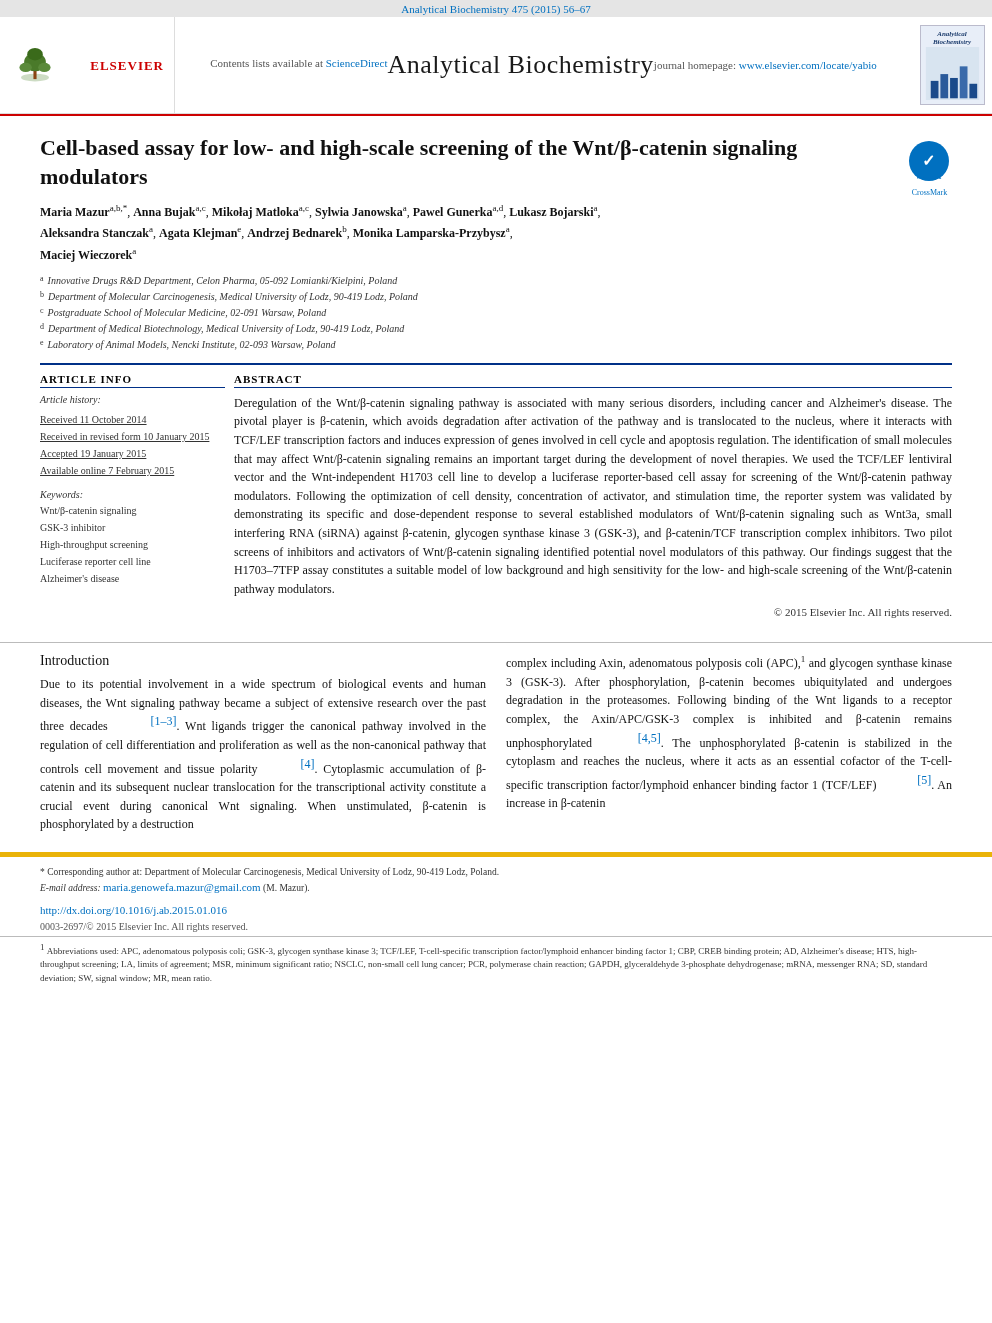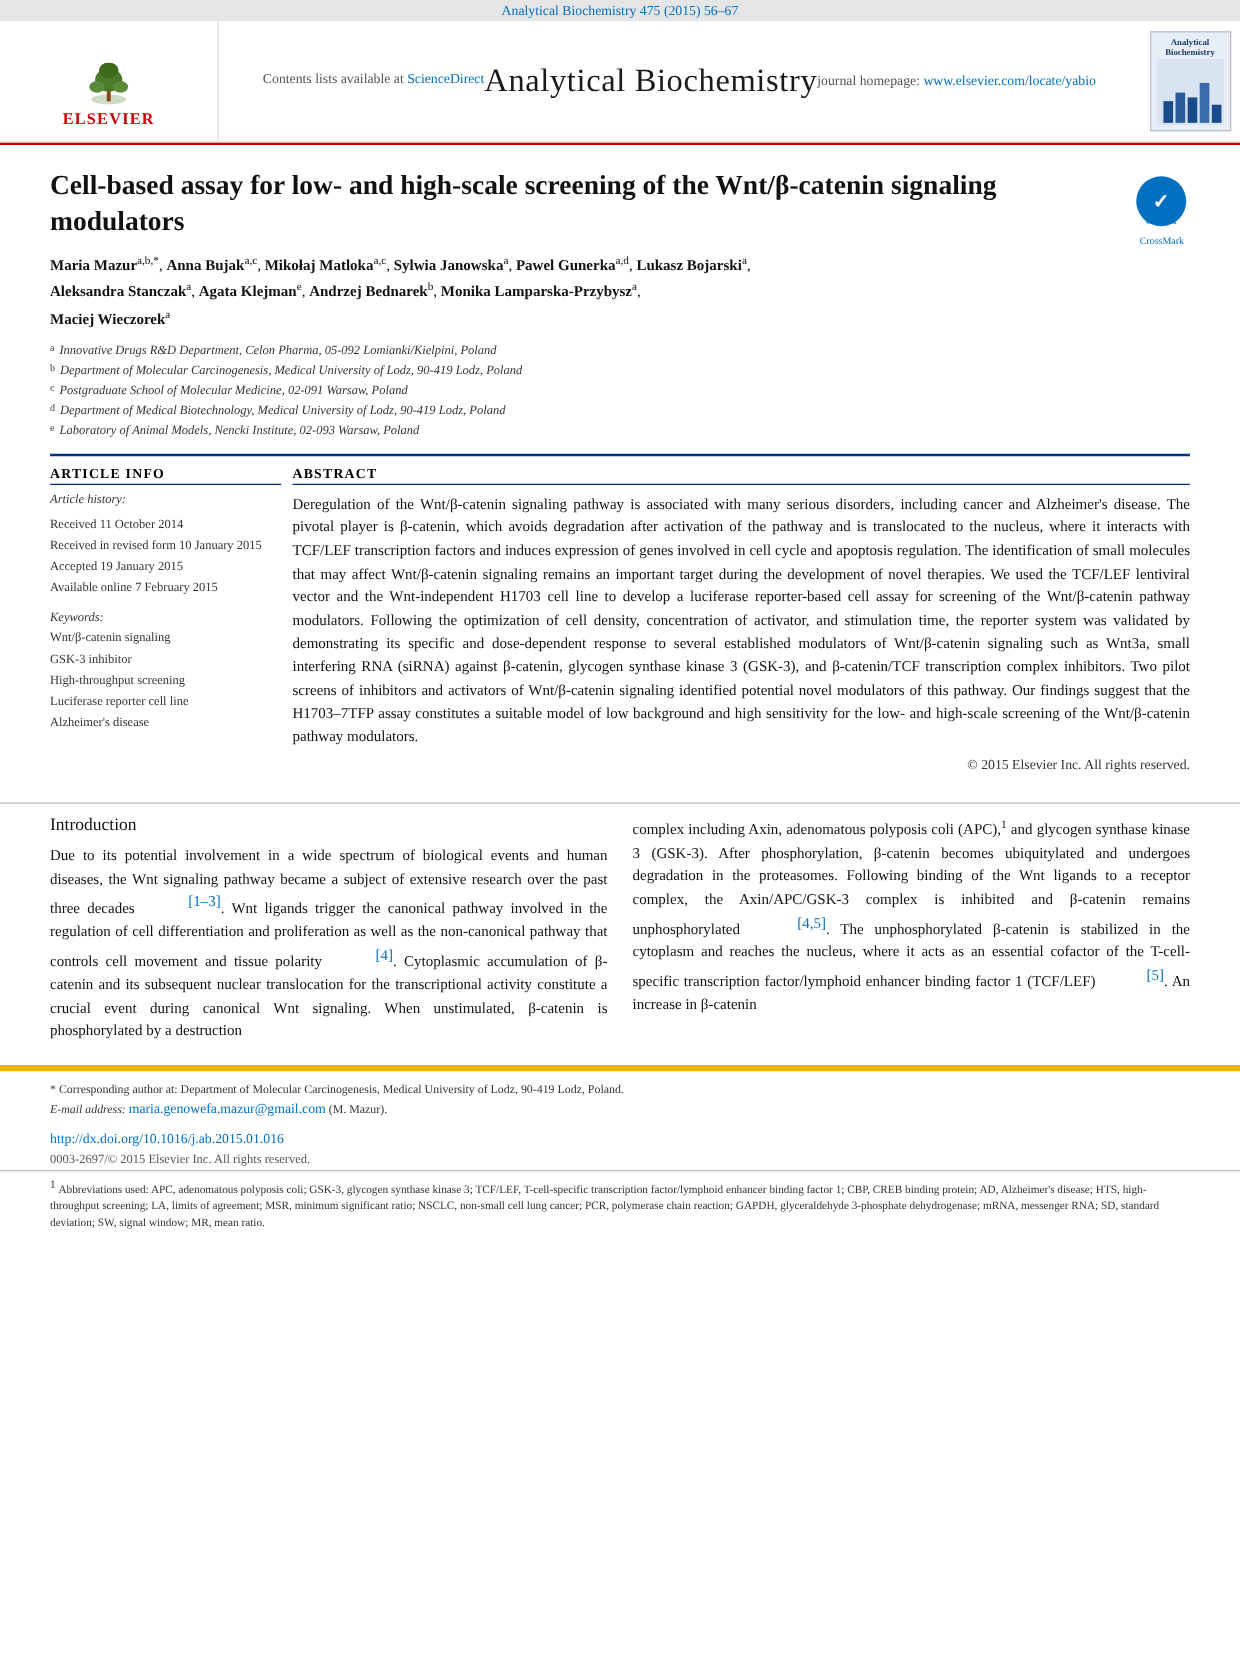--- a/index.html
+++ b/index.html
@@ -18,23 +18,23 @@
     .journal-top-bar {
       display: flex;
       align-items: stretch;
       border-bottom: 1px solid #ddd;
     }
     .journal-logo-area {
       width: 175px;
       padding: 10px;
       border-right: 1px solid #ddd;
       display: flex;
-      flex-direction: column;
+      flex-direction: row;
       align-items: center;
-      justify-content: flex-end;
+      justify-content: space-between;
     }
     .elsevier-tree {
       width: 50px;
       height: 35px;
     }
     .elsevier-text {
       font-size: 13px;
       font-weight: bold;
       color: #cc0000;
       letter-spacing: 1px;
@@ -72,20 +72,21 @@
     .journal-homepage-link {
       color: #0070c0;
       text-decoration: none;
     }
     .journal-thumb {
       width: 80px;
       padding: 8px;
       display: flex;
       align-items: center;
       justify-content: center;
+      font-style: italic;
     }
     .journal-thumb-box {
       width: 65px;
       height: 80px;
       background: #e8eef8;
       border: 1px solid #bbc;
       display: flex;
       flex-direction: column;
       align-items: center;
       justify-content: flex-start;
@@ -169,20 +170,21 @@
     .article-info-label {
       font-size: 10px;
       font-style: italic;
       color: #333;
       margin-bottom: 6px;
     }
     .article-info-item {
       font-size: 10px;
       color: #333;
       line-height: 1.7;
+      text-decoration: underline;
     }
     .keywords-title {
       font-size: 10px;
       font-style: italic;
       color: #333;
       margin-top: 10px;
       margin-bottom: 2px;
     }
     .keyword {
       font-size: 10px;

